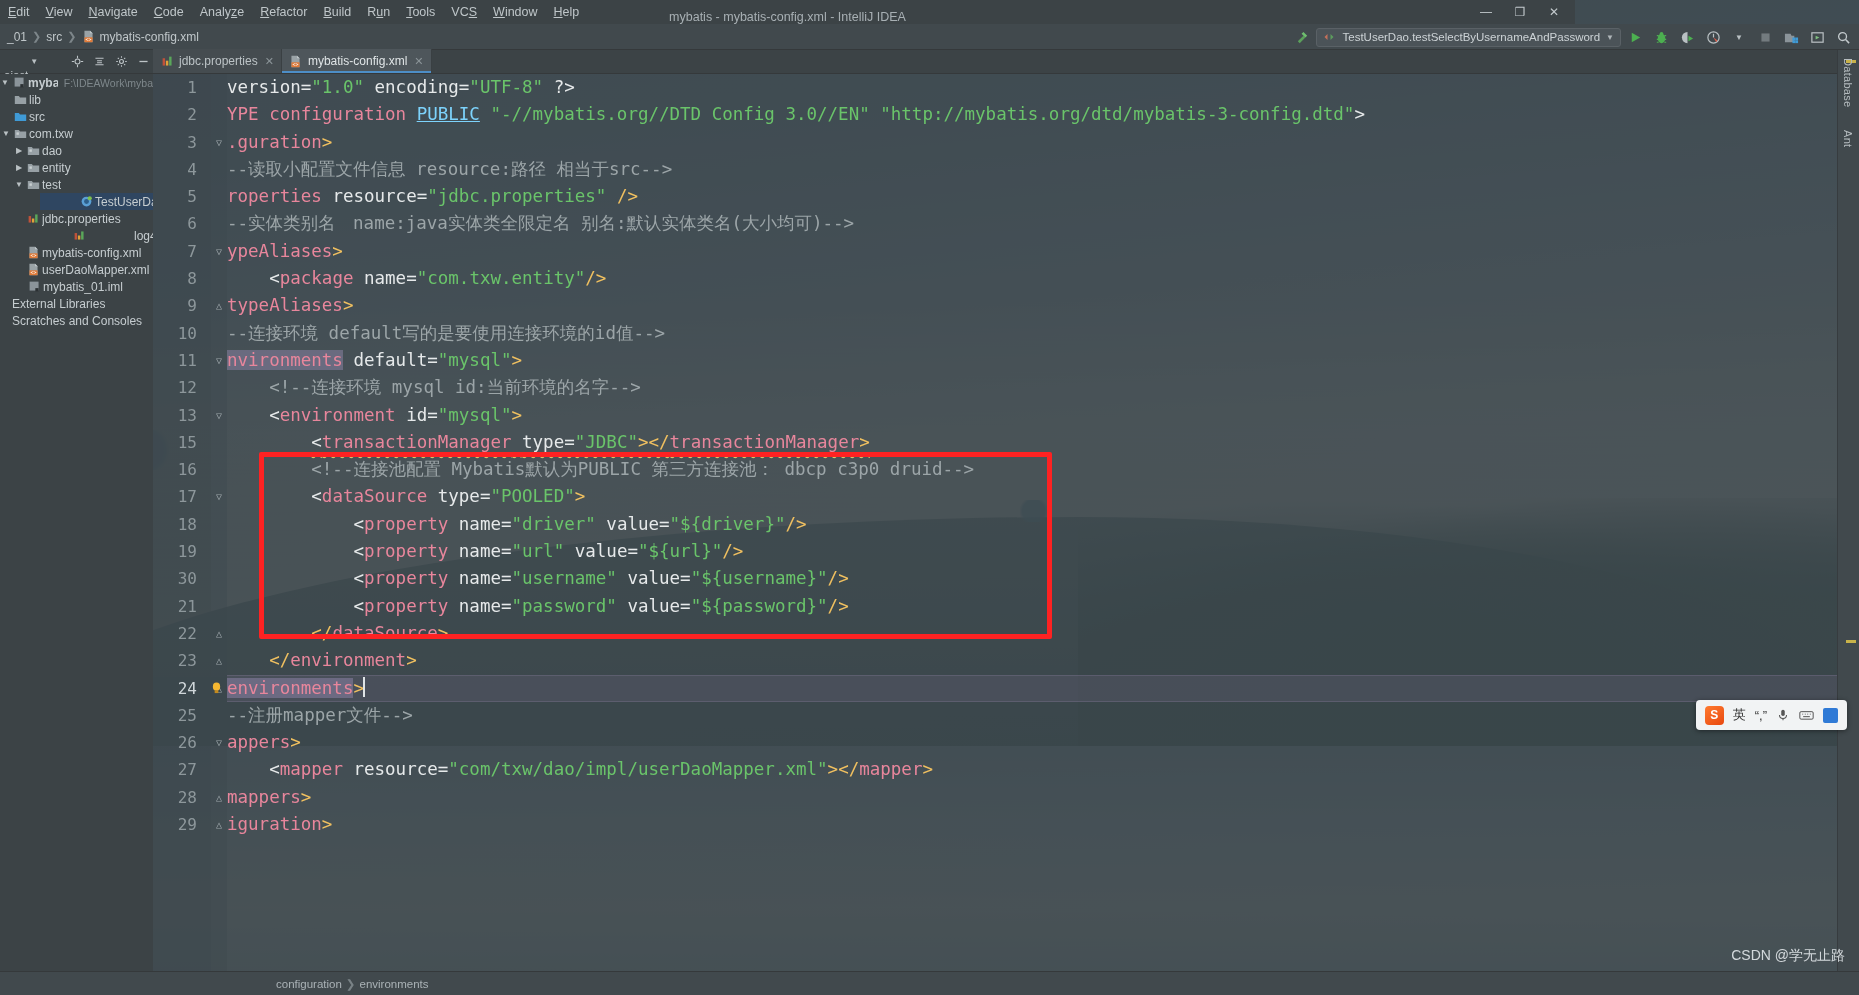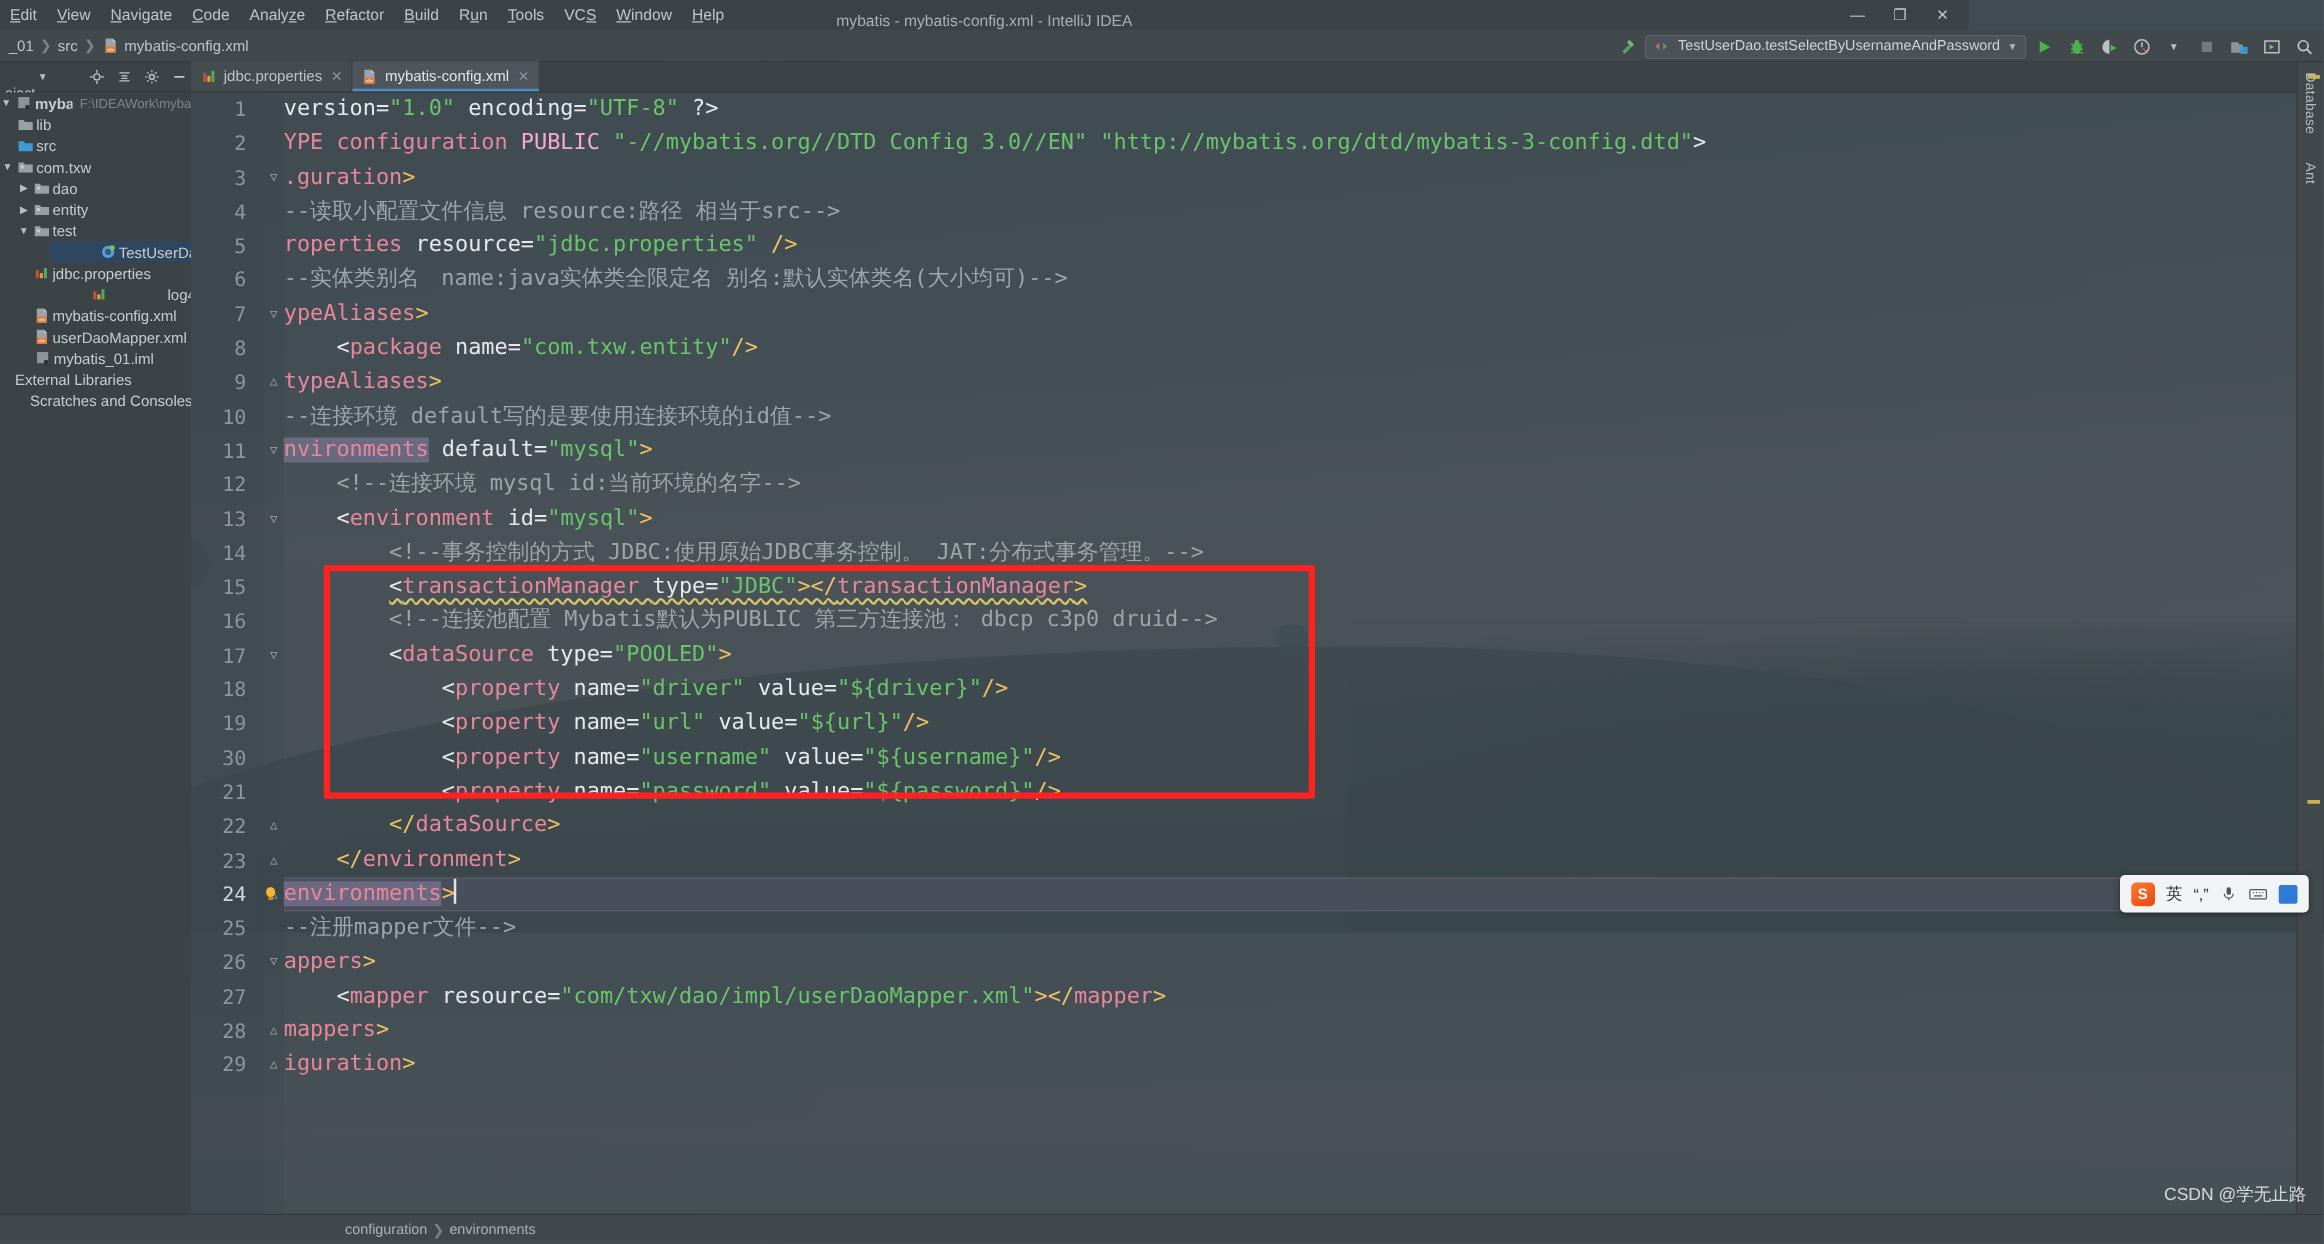--- a/index.html
+++ b/index.html
@@ -167,21 +167,21 @@
     color: #9aa3a7; font-size: 10px;
   }
   .bulb { position: absolute; left: 56px; width: 14px; height: 27.3px; display: flex; align-items: center; justify-content: center; }
 
   
   .tag   { color: #e8869c; }
   .attr  { color: #e6e9ea; }
   .str   { color: #6ac46a; }
   .cmt   { color: #9ca5a8; }
   .punc  { color: #e6e9ea; }
-  .kw    { color: #f9a8d4; }
+  .kw    { color: #7dd3fc; text-decoration: underline; }
   .brk   { color: #f0c060; }
   .hl    { background: rgba(150,140,180,0.45); }
   .warn-underline {
     text-decoration: underline wavy #d8c46a;
     text-underline-offset: 4px;
   }
   .caret {
     display: inline-block; width: 2px; height: 20px; background: #dfe4e6;
     vertical-align: -3px; margin-left: -1px;
   }
@@ -542,21 +542,21 @@
               <rect x="2" y="2" width="11" height="11" fill="#8b949a"></rect>
               <rect x="9" y="10" width="4" height="4" fill="#2b3033"></rect>
             </svg>
           </span>
           <span class="tree-label">mybatis_01.iml</span>
         </div>
         <div class="tree-row" style="padding-left: 0px;">
           <span class="tw"></span>
           <span class="tree-label">External Libraries</span>
         </div>
-        <div class="tree-row" style="padding-left: 12px;">
+        <div class="tree-row" style="padding-left: 0px;">
           <span class="tw"></span>
           <span class="tree-label">Scratches and Consoles</span>
         </div>
       </div>
   </div>
 
   <div class="tabs">
     <div class="tab">
       <span class="ic">
         <svg width="13" height="13" viewBox="0 0 16 16">
@@ -592,21 +592,20 @@
         <div class="line"><span class="lnum">4</span><span class="ltext"><span class="cmt">--读取小配置文件信息 resource:路径 相当于src--&gt;</span></span></div>
         <div class="line"><span class="lnum">5</span><span class="ltext"><span class="tag">roperties</span> <span class="attr">resource=</span><span class="str">"jdbc.properties"</span> <span class="brk">/&gt;</span></span></div>
         <div class="line"><span class="lnum">6</span><span class="ltext"><span class="cmt">--实体类别名　name:java实体类全限定名 别名:默认实体类名(大小均可)--&gt;</span></span></div>
         <div class="line"><span class="lnum">7</span><span class="fold">▽</span><span class="ltext"><span class="tag">ypeAliases</span><span class="brk">&gt;</span></span></div>
         <div class="line"><span class="lnum">8</span><span class="ltext">    <span class="punc">&lt;</span><span class="tag">package</span> <span class="attr">name=</span><span class="str">"com.txw.entity"</span><span class="brk">/&gt;</span></span></div>
         <div class="line"><span class="lnum">9</span><span class="fold">△</span><span class="ltext"><span class="tag">typeAliases</span><span class="brk">&gt;</span></span></div>
         <div class="line"><span class="lnum">10</span><span class="ltext"><span class="cmt">--连接环境 default写的是要使用连接环境的id值--&gt;</span></span></div>
         <div class="line"><span class="lnum">11</span><span class="fold">▽</span><span class="ltext"><span class="tag hl">nvironments</span> <span class="attr">default=</span><span class="str">"mysql"</span><span class="brk">&gt;</span></span></div>
         <div class="line"><span class="lnum">12</span><span class="ltext">    <span class="cmt">&lt;!--连接环境 mysql id:当前环境的名字--&gt;</span></span></div>
         <div class="line"><span class="lnum">13</span><span class="fold">▽</span><span class="ltext">    <span class="punc">&lt;</span><span class="tag">environment</span> <span class="attr">id=</span><span class="str">"mysql"</span><span class="brk">&gt;</span></span></div>
-        <div class="line"><span class="lnum">14</span><span class="ltext">        <span class="cmt">&lt;!--事务控制的方式 JDBC:使用原始JDBC事务控制。 JAT:分布式事务管理。--&gt;</span></span></div>
         <div class="line"><span class="lnum">15</span><span class="ltext">        <span class="warn-underline"><span class="punc">&lt;</span><span class="tag">transactionManager</span> <span class="attr">type=</span><span class="str">"JDBC"</span><span class="brk">&gt;&lt;/</span><span class="tag">transactionManager</span><span class="brk">&gt;</span></span></span></div>
         <div class="line"><span class="lnum">16</span><span class="ltext">        <span class="cmt">&lt;!--连接池配置 Mybatis默认为PUBLIC 第三方连接池： dbcp c3p0 druid--&gt;</span></span></div>
         <div class="line"><span class="lnum">17</span><span class="fold">▽</span><span class="ltext">        <span class="punc">&lt;</span><span class="tag">dataSource</span> <span class="attr">type=</span><span class="str">"POOLED"</span><span class="brk">&gt;</span></span></div>
         <div class="line"><span class="lnum">18</span><span class="ltext">            <span class="punc">&lt;</span><span class="tag">property</span> <span class="attr">name=</span><span class="str">"driver"</span> <span class="attr">value=</span><span class="str">"${driver}"</span><span class="brk">/&gt;</span></span></div>
         <div class="line"><span class="lnum">19</span><span class="ltext">            <span class="punc">&lt;</span><span class="tag">property</span> <span class="attr">name=</span><span class="str">"url"</span> <span class="attr">value=</span><span class="str">"${url}"</span><span class="brk">/&gt;</span></span></div>
         <div class="line"><span class="lnum">30</span><span class="ltext">            <span class="punc">&lt;</span><span class="tag">property</span> <span class="attr">name=</span><span class="str">"username"</span> <span class="attr">value=</span><span class="str">"${username}"</span><span class="brk">/&gt;</span></span></div>
         <div class="line"><span class="lnum">21</span><span class="ltext">            <span class="punc">&lt;</span><span class="tag">property</span> <span class="attr">name=</span><span class="str">"password"</span> <span class="attr">value=</span><span class="str">"${password}"</span><span class="brk">/&gt;</span></span></div>
         <div class="line"><span class="lnum">22</span><span class="fold">△</span><span class="ltext">        <span class="brk">&lt;/</span><span class="tag">dataSource</span><span class="brk">&gt;</span></span></div>
         <div class="line"><span class="lnum">23</span><span class="fold">△</span><span class="ltext">    <span class="brk">&lt;/</span><span class="tag">environment</span><span class="brk">&gt;</span></span></div>
         <div class="line curr"><div class="lrow-bg"></div><span class="lnum">24</span><span class="fold">△</span><span class="bulb"><svg width="11" height="13" viewBox="0 0 12 14">

